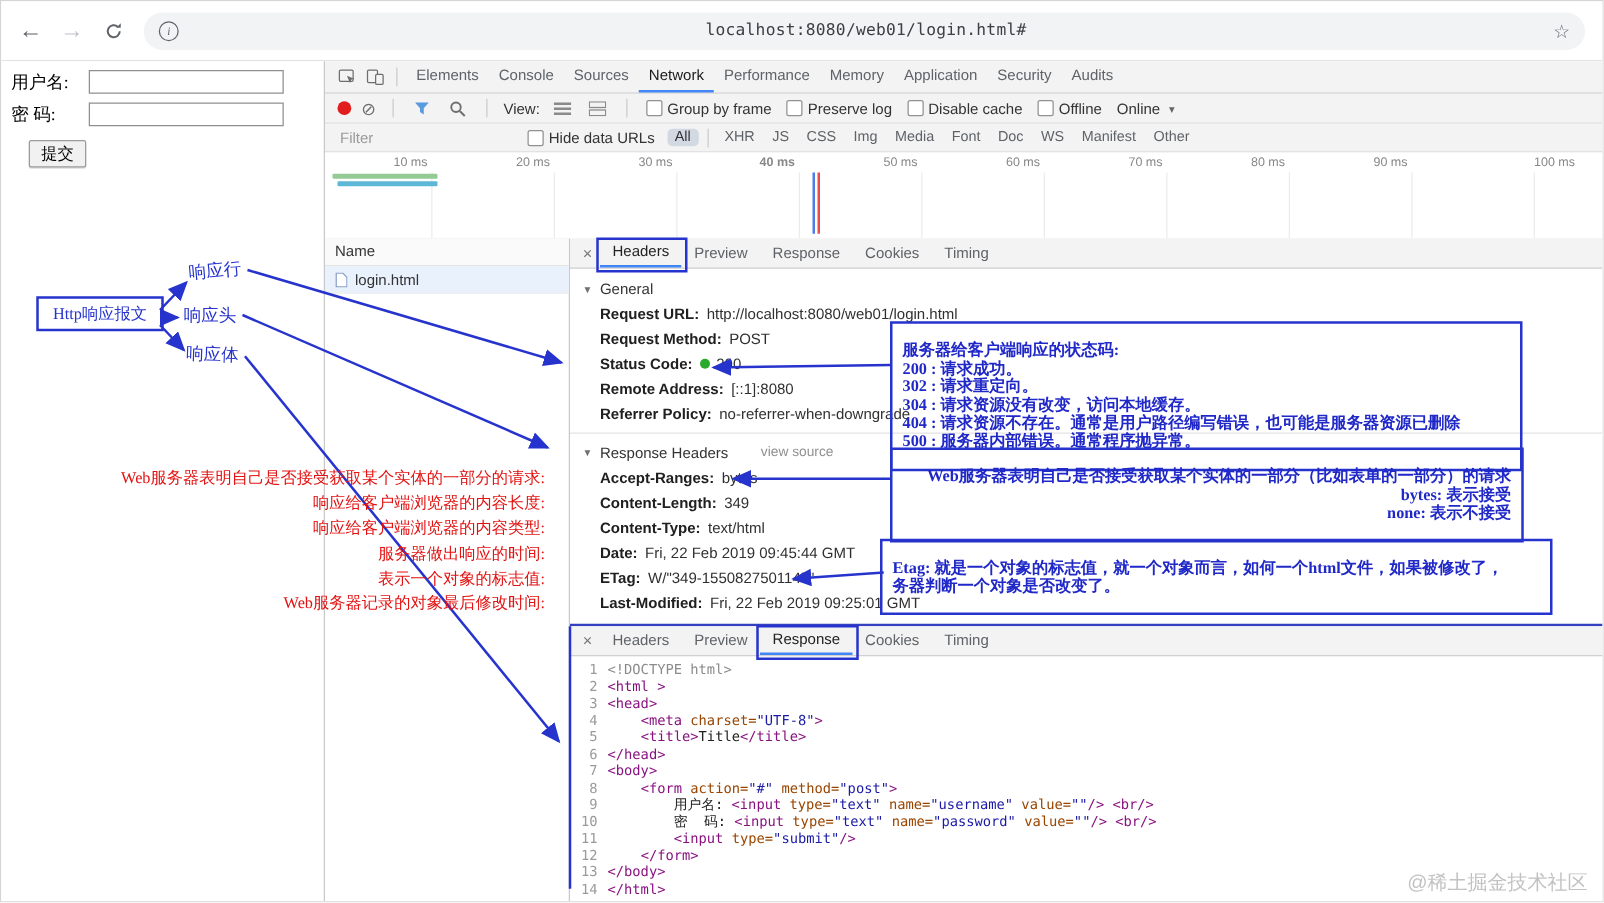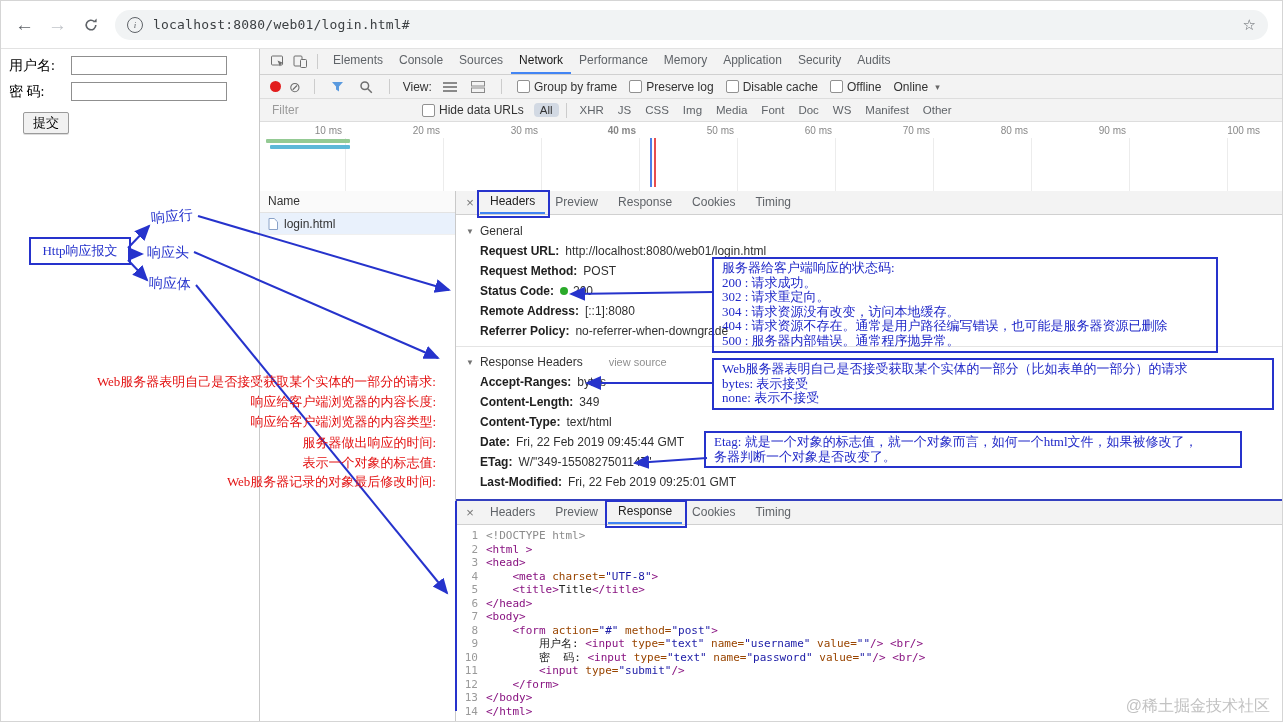--- a/index.html
+++ b/index.html
@@ -7,21 +7,21 @@
           box-sizing:border-box;overflow:hidden;font-family:"Liberation Sans",sans-serif;}
   
   .browser-bar{position:absolute;left:0;top:0;right:0;height:48px;background:#fff;border-bottom:1px solid #e2e2e2;
                display:flex;align-items:center;gap:14px;padding:0 14px;box-sizing:border-box;}
   .nav-ic{font-size:19px;color:#5f6368;line-height:1;cursor:default;}
   .nav-ic.fwd{color:#c1c4c9;}
   .omnibox{flex:1;height:30px;background:#f1f3f4;border-radius:15px;display:flex;align-items:center;
            padding:0 12px;gap:10px;box-sizing:border-box;}
   .info-ic{width:14px;height:14px;border:1px solid #5f6368;border-radius:50%;color:#5f6368;font-size:9px;
            display:flex;align-items:center;justify-content:center;font-family:"Liberation Serif",serif;font-style:italic;}
-  .url-text{font-family:"DejaVu Sans Mono",monospace;font-size:13px;color:#3c4043;flex:1;letter-spacing:.2px;}
+  .url-text{font-family:"DejaVu Sans Mono",monospace;font-size:13px;color:#3c4043;flex:1;letter-spacing:.2px;text-align:center;}
   .star-ic{color:#5f6368;font-size:15px;}
   
   .left-pane{position:absolute;left:0;top:48px;width:258px;bottom:0;background:#fff;}
   .form-row{display:flex;align-items:center;margin:7px 0 3px 8px;}
   .f-label{width:62px;font-family:"Liberation Serif","DejaVu Serif",serif;font-size:14px;color:#000;}
   .f-input{width:150px;height:17px;border:1px solid #8f8f8f;background:#fff;padding:0 2px;font-size:12px;}
   .submit-btn{margin:8px 0 0 22px;font-family:"Liberation Serif","DejaVu Serif",serif;font-size:13px;
               padding:1px 9px;background:#f1f1f1;border:1px solid #9b9b9b;border-radius:2px;box-shadow:0 1px 0 #ddd;}
   
   .devtools{position:absolute;left:258px;top:48px;right:0;bottom:0;border-left:1px solid #c9c9c9;background:#fff;box-sizing:border-box;}
@@ -81,22 +81,22 @@
   .code-body{white-space:pre;}
   .c-g{color:#8b8b8b;} .c-t{color:#881280;} .c-a{color:#994500;} .c-v{color:#1a1aa6;} .c-x{color:#222;}
   
   .anno-svg{position:absolute;left:0;top:0;pointer-events:none;z-index:20;}
   .anno-layer{position:absolute;left:0;top:0;right:0;bottom:0;pointer-events:none;z-index:21;
               font-family:"Liberation Serif","DejaVu Serif",serif;}
   .legend-box{position:absolute;left:28px;top:236px;width:98px;height:24px;border:2px solid #2633cc;color:#2633cc;
               font-size:13px;display:flex;align-items:center;justify-content:center;white-space:nowrap;}
   .part-label{position:absolute;color:#2633cc;font-size:14px;white-space:nowrap;}
   .red-note{position:absolute;right:846px;color:#e31212;font-size:13px;white-space:nowrap;}
-  .note-box{position:absolute;border:2px solid #2633cc;color:#2028c8;padding:2px 8px;font-size:13px;
-            line-height:14.6px;box-sizing:border-box;}
+  .note-box{position:absolute;border:2px solid #2633cc;color:#2028c8;padding:14px 8px;font-size:13px;
+            line-height:14.6px;box-sizing:border-box;font-weight:bold;}
   .nb-line{white-space:nowrap;}
   .tab-outline{position:absolute;border:2px solid #2633cc;box-sizing:border-box;}
   .drawer-mark{position:absolute;left:454px;top:500px;width:2px;height:210px;background:#2633cc;}
   .watermark{position:absolute;right:12px;bottom:4px;color:#c2c2c2;font-size:16px;z-index:5;}
 </style>
 </head>
 <body>
 
 <div class="screen">
 
@@ -420,21 +420,21 @@
       </div>
     <div id="note-boxes">
         <div class="note-box" style="left: 711px; top: 256px; width: 506px;">
           <div class="nb-line">服务器给客户端响应的状态码:</div>
           <div class="nb-line">200 : 请求成功。</div>
           <div class="nb-line">302 : 请求重定向。</div>
           <div class="nb-line">304 : 请求资源没有改变，访问本地缓存。</div>
           <div class="nb-line">404 : 请求资源不存在。通常是用户路径编写错误，也可能是服务器资源已删除</div>
           <div class="nb-line">500 : 服务器内部错误。通常程序抛异常。</div>
         </div>
-        <div class="note-box" style="left: 711px; top: 357px; width: 562px;">
+        <div class="note-box" style="left: 711px; top: 357px; width: 507px; text-align: right;">
           <div class="nb-line">Web服务器表明自己是否接受获取某个实体的一部分（比如表单的一部分）的请求</div>
           <div class="nb-line">bytes: 表示接受</div>
           <div class="nb-line">none: 表示不接受</div>
         </div>
         <div class="note-box" style="left: 703px; top: 430px; width: 538px;">
           <div class="nb-line">Etag: 就是一个对象的标志值，就一个对象而言，如何一个html文件，如果被修改了，</div>
           <div class="nb-line">务器判断一个对象是否改变了。</div>
         </div>
       </div>
     <div class="tab-outline" id="headers-outline" style="left: 476px; top: 189px; width: 73.3594px; height: 28px;"></div>

